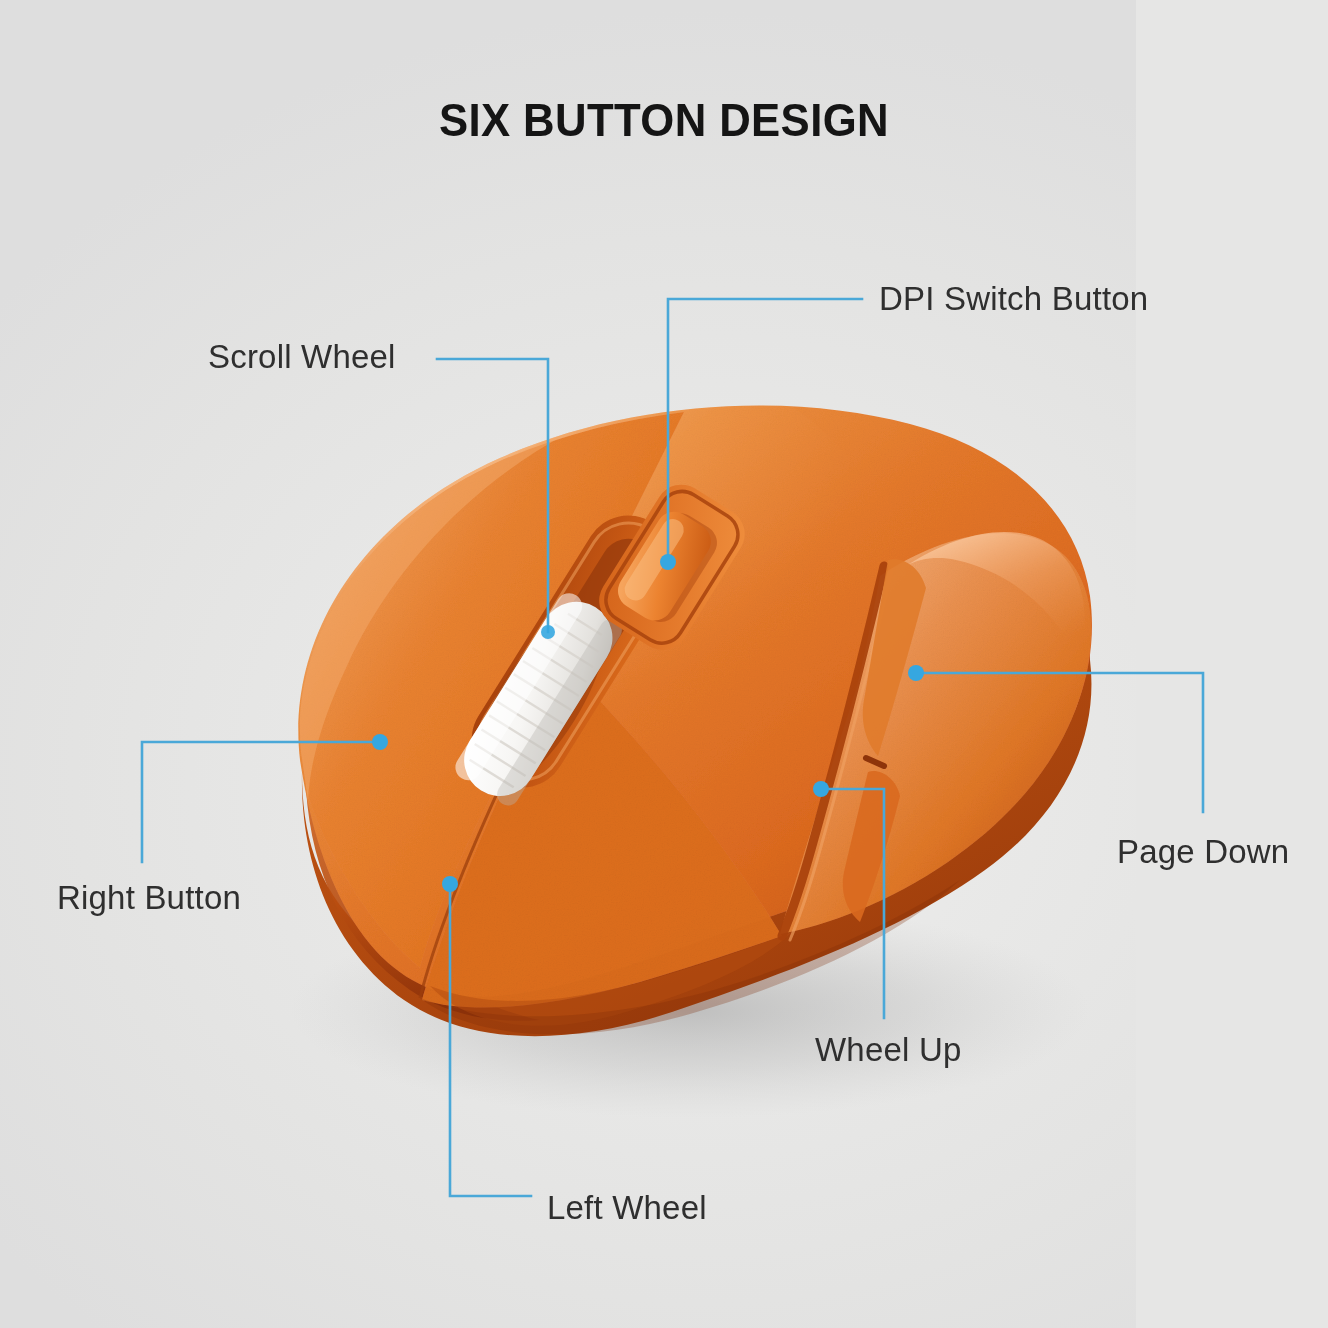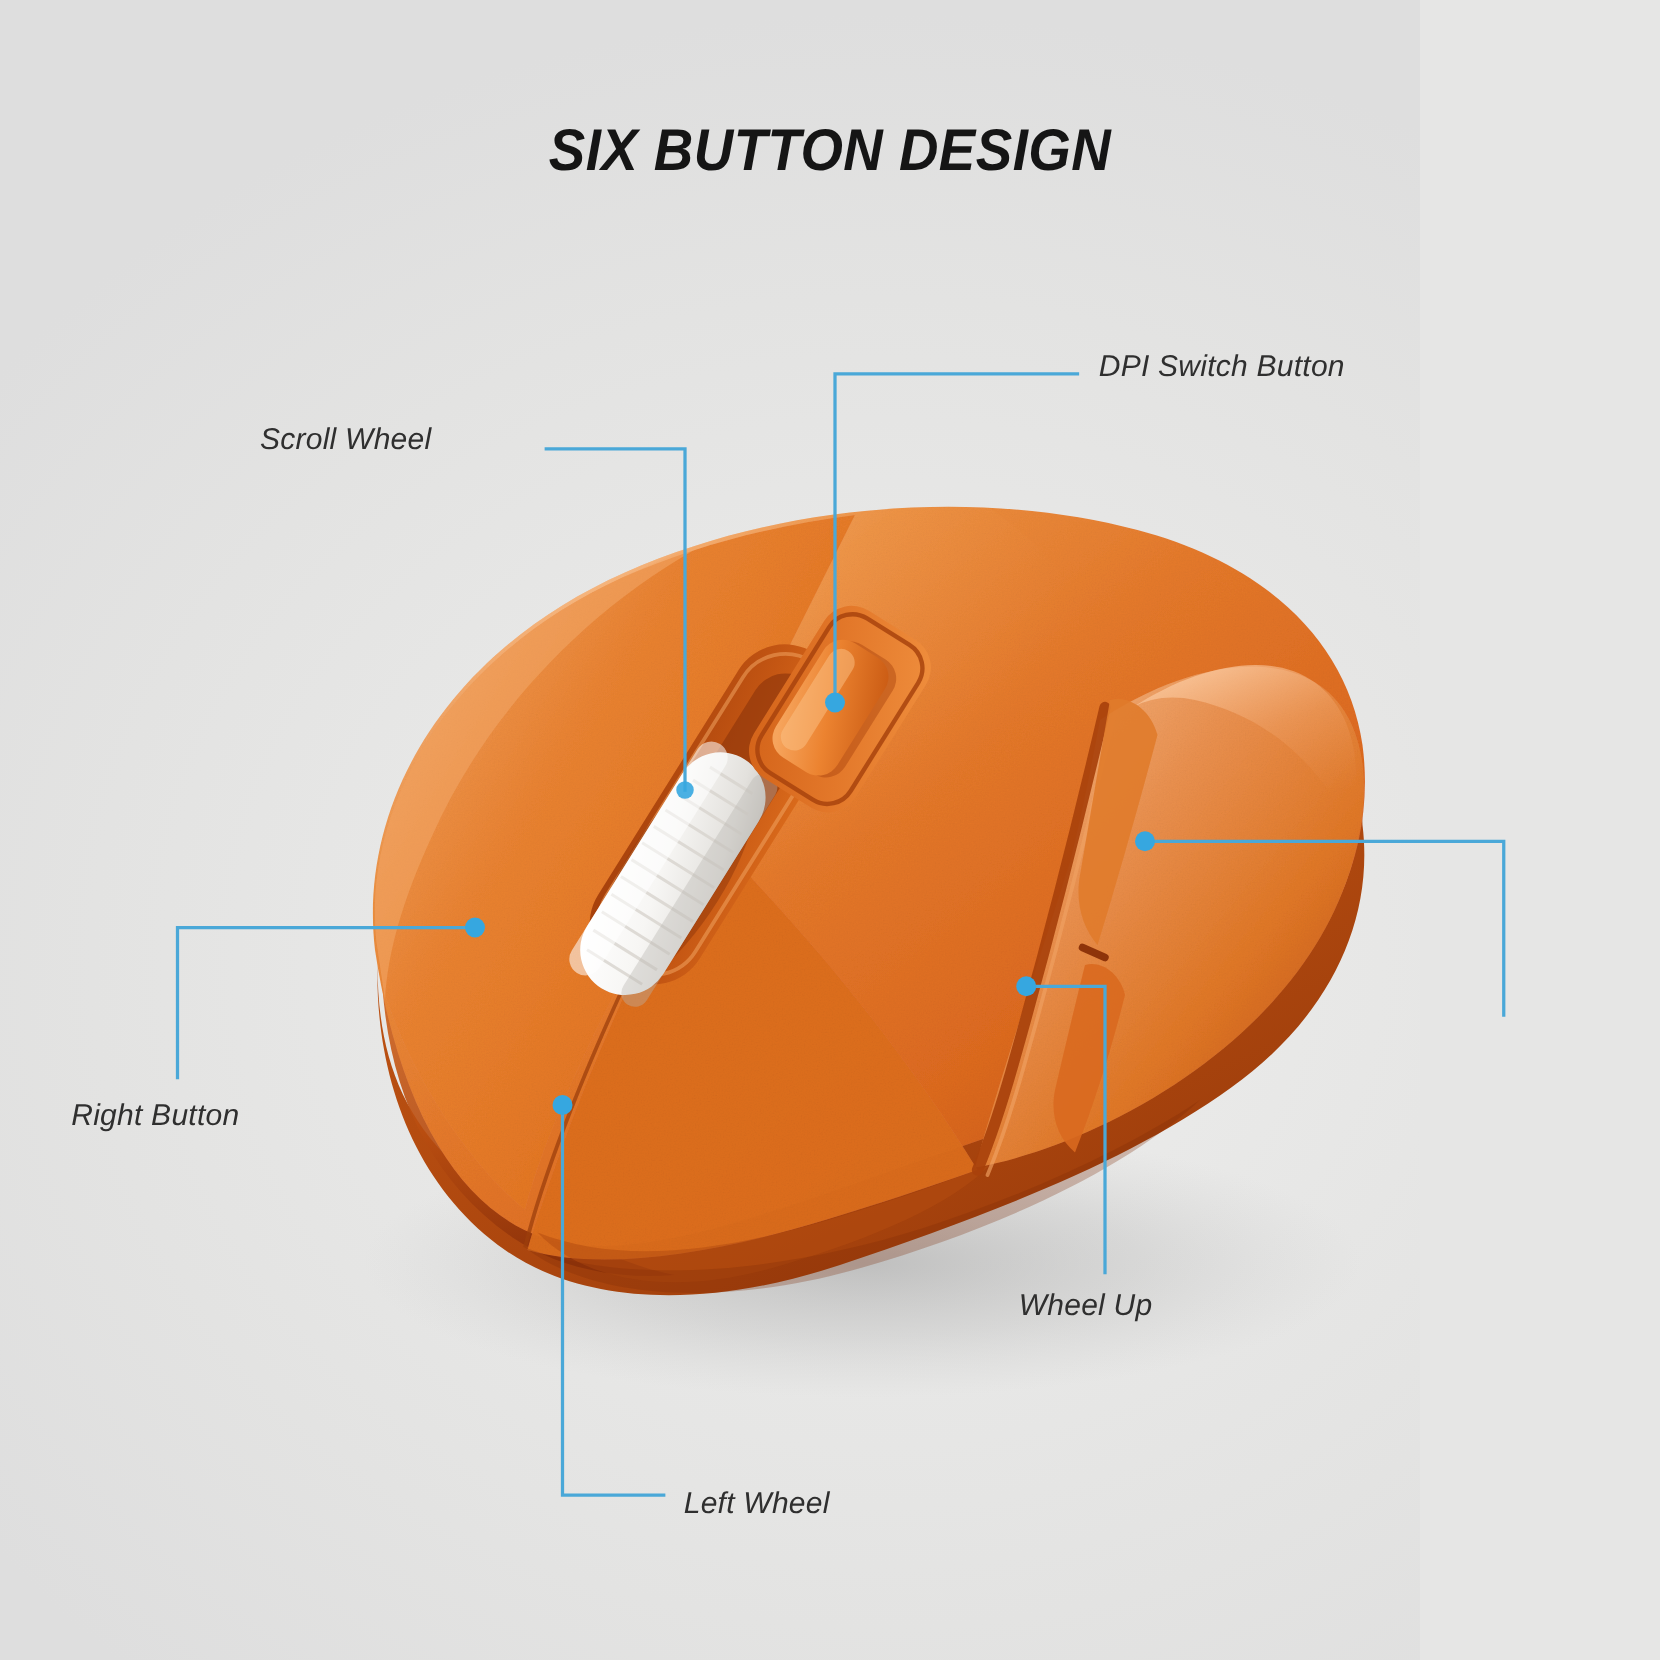--- a/index.html
+++ b/index.html
@@ -5,38 +5,37 @@
   html,body{margin:0;padding:0;}
   body{
     width:1328px;height:1328px;overflow:hidden;
     font-family:"Liberation Sans","DejaVu Sans",sans-serif;
     background:#e6e6e5;
   }
   #stage{
     position:relative;width:1136px;height:1328px;
     background:
       radial-gradient(ellipse 900px 760px at 62% 58%, #eeeeed 0%, #e8e8e7 38%, #e3e3e2 70%, #dedede 100%);
-    font-style: italic;
   }
   
   #title{
     position:absolute;left:0;top:92px;width:1328px;text-align:center;
     font-size:47px;font-weight:700;letter-spacing:0.4px;
     color:#151515;
     transform:scaleX(0.93);transform-origin:50% 50%;
     white-space:nowrap;
   }
   
   svg.layer{position:absolute;left:0;top:0;width:1328px;height:1328px;}
   #mouse-layer{z-index:2;}
   #callout-layer{z-index:4;pointer-events:none;}
   
   .lbl{
     position:absolute;z-index:5;
-    font-size:24px;color:#2f2f2f;white-space:nowrap;
+    font-size:33px;color:#2f2f2f;white-space:nowrap;
     letter-spacing:0.2px;
   }
   #lbl-dpi{left:879px;top:280px;}
   #lbl-scroll{left:208px;top:338px;}
   #lbl-right{left:57px;top:879px;}
   #lbl-pagedown{left:1117px;top:833px;}
   #lbl-pageup{left:815px;top:1031px;}
   #lbl-left{left:547px;top:1189px;}
 </style>
 </head>
@@ -308,16 +307,17 @@
       <circle cx="380" cy="742" r="8" fill="#36a7e0"></circle>
       <circle cx="916" cy="673" r="8" fill="#36a7e0"></circle>
       <circle cx="821" cy="789" r="8" fill="#36a7e0"></circle>
       <circle cx="450" cy="884" r="8" fill="#36a7e0"></circle>
     </g>
   </svg>
 
   <div class="lbl" id="lbl-dpi">DPI Switch Button</div>
   <div class="lbl" id="lbl-right">Right Button</div>
   <div class="lbl" id="lbl-scroll">Scroll Wheel</div>
+  <div class="lbl" id="lbl-pagedown">Page Down</div>
   <div class="lbl" id="lbl-pageup">Wheel Up</div>
   <div class="lbl" id="lbl-left">Left Wheel</div>
 
 </div>
 
 </body></html>

